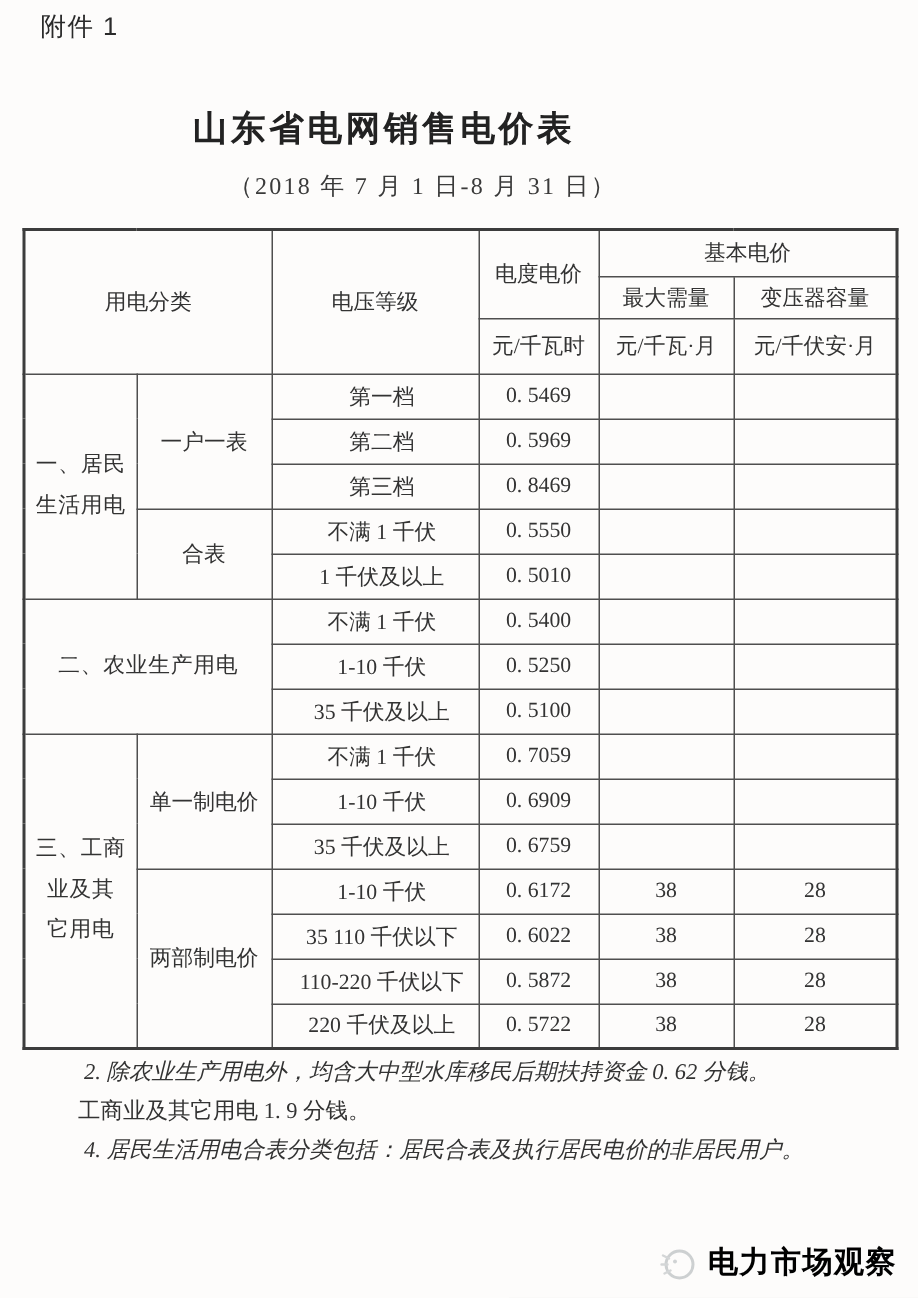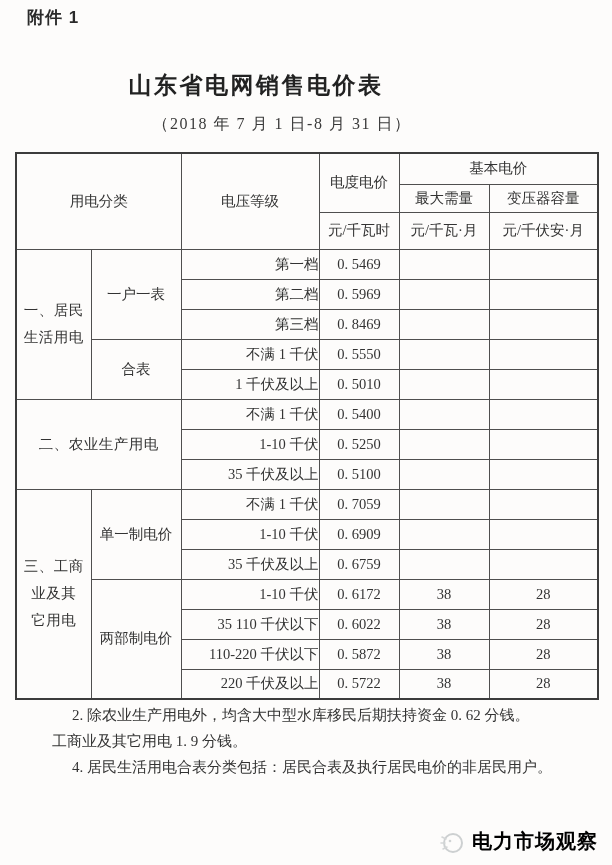--- a/index.html
+++ b/index.html
@@ -11,21 +11,21 @@
   }
   #page {
     position: relative;
     width: 612px; height: 865px;
     background: #fdfcfb;
     overflow: hidden;
   }
   .attachment {
     position: absolute; left: 27px; top: 6px;
     font-family: "Liberation Sans", "DejaVu Sans", sans-serif;
-    font-weight: bold; font-size: 17px; color: #2a2a2a;
+    font-weight: normal; font-size: 17px; color: #2a2a2a;
     letter-spacing: 1px;
   }
   .title {
     position: absolute; left: 0; top: 70px; width: 512px;
     text-align: center;
     font-weight: bold; font-size: 23px; color: #222;
     letter-spacing: 2.5px;
   }
   .subtitle {
     position: absolute; left: 0; top: 114px; width: 564px;
@@ -46,33 +46,33 @@
     font-weight: normal;
     text-align: center;
     vertical-align: middle;
     overflow: hidden;
   }
   .price-table { border: 2px solid #3c3c3c; }
   tr.hr1 { height: 31px; }
   tr.hr2 { height: 28px; }
   tr.hr3 { height: 37px; }
   tr.dr  { height: 30px; }
-  td.voltage { text-align: right; padding-left: 9px; }
+  td.voltage { text-align: center; padding-left: 9px; }
   td.section {
     white-space: pre-line;
     line-height: 27px;
     letter-spacing: 0.5px;
   }
   .notes {
     position: absolute; left: 15px; top: 702px; width: 585px;
     font-size: 15px; color: #333;
   }
   .note-line { height: 26px; line-height: 26px; white-space: nowrap; }
   .note-line.n0 { margin-left: 10px; }
-  .note-line.n2 { margin-left: 57px; }
+  .note-line.n2 { margin-left: 41px; font-style: italic; }
   .note-line.n1 { margin-left: 37px; }
   .watermark {
     position: absolute; right: 14px; top: 828px;
     display: flex; align-items: center; gap: 7px;
     color: #000000;
     font-family: "Liberation Sans", "DejaVu Sans", sans-serif;
     font-weight: bold; font-size: 20px; letter-spacing: 1px;
   }
   .wm-icon { width: 26px; height: 26px; }
 </style>

